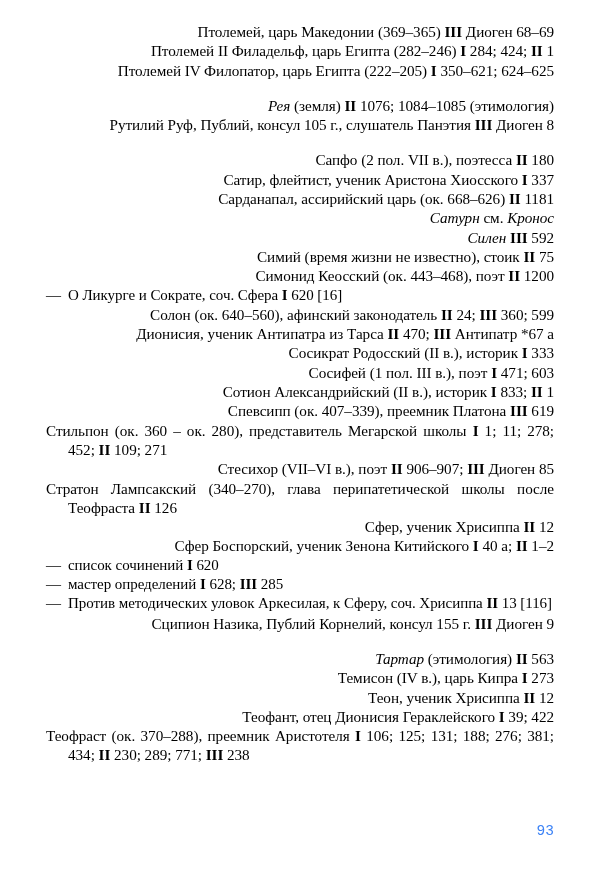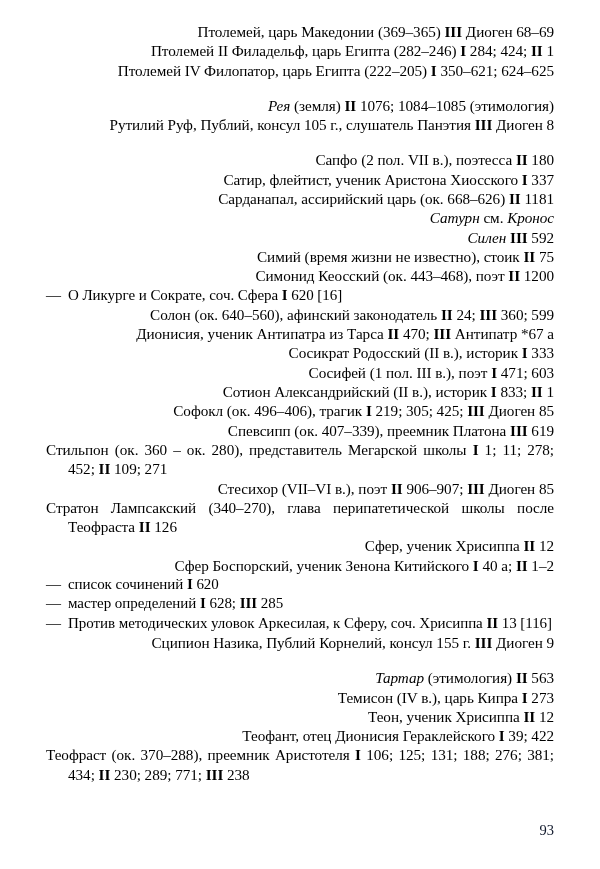--- a/index.html
+++ b/index.html
@@ -63,22 +63,22 @@
     font-weight: bold;
   }
   i, .ital {
     font-style: italic;
   }
   .page-number {
     position: absolute;
     right: 46px;
     bottom: 30px;
     font-size: 14.5px;
-    font-family: Liberation Serif, serif;
-    color: #0f172a;
+    font-family: Liberation Mono, monospace;
+    color: #3b82f6;
     margin-left: 29px;
   }
 </style>
 </head>
 <body>
 
 <div class="page">
   <div class="index-body">
 
     <div class="entry-group">
@@ -104,21 +104,20 @@
         </div>
       <div>
           <p class="sub-entry nojust"><span class="dash">—</span><span>О Ликурге и Сократе, соч. Сфера </span><b>I</b><span> 620 [16]</span></p>
         </div>
       <div>
           <p class="entry nojust"><span>Солон (ок. 640–560), афинский законодатель </span><b>II</b><span> 24; </span><b>III</b><span> 360; 599</span></p>
           <p class="entry nojust"><span>Дионисия, ученик Антипатра из Тарса </span><b>II</b><span> 470; </span><b>III</b><span> Антипатр *67 a</span></p>
           <p class="entry nojust"><span>Сосикрат Родосский (II в.), историк </span><b>I</b><span> 333</span></p>
           <p class="entry nojust"><span>Сосифей (1 пол. III в.), поэт </span><b>I</b><span> 471; 603</span></p>
           <p class="entry nojust"><span>Сотион Александрийский (II в.), историк </span><b>I</b><span> 833; </span><b>II</b><span> 1</span></p>
-          <p class="entry nojust"><span>Софокл (ок. 496–406), трагик </span><b>I</b><span> 219; 305; 425; </span><b>III</b><span> Диоген 85</span></p>
           <p class="entry nojust"><span>Спевсипп (ок. 407–339), преемник Платона </span><b>III</b><span> 619</span></p>
           <p class="entry"><span>Стильпон (ок. 360 – ок. 280), представитель Мегарской школы </span><b>I</b><span> 1; 11; 278; 452; </span><b>II</b><span> 109; 271</span></p>
           <p class="entry nojust"><span>Стесихор (VII–VI в.), поэт </span><b>II</b><span> 906–907; </span><b>III</b><span> Диоген 85</span></p>
           <p class="entry"><span>Стратон Лампсакский (340–270), глава перипатетической школы после Теофраста </span><b>II</b><span> 126</span></p>
           <p class="entry nojust"><span>Сфер, ученик Хрисиппа </span><b>II</b><span> 12</span></p>
           <p class="entry nojust"><span>Сфер Боспорский, ученик Зенона Китийского </span><b>I</b><span> 40 a; </span><b>II</b><span> 1–2</span></p>
         </div>
       <div>
           <p class="sub-entry nojust"><span class="dash">—</span><span>список сочинений </span><b>I</b><span> 620</span></p>
           <p class="sub-entry nojust"><span class="dash">—</span><span>мастер определений </span><b>I</b><span> 628; </span><b>III</b><span> 285</span></p>

